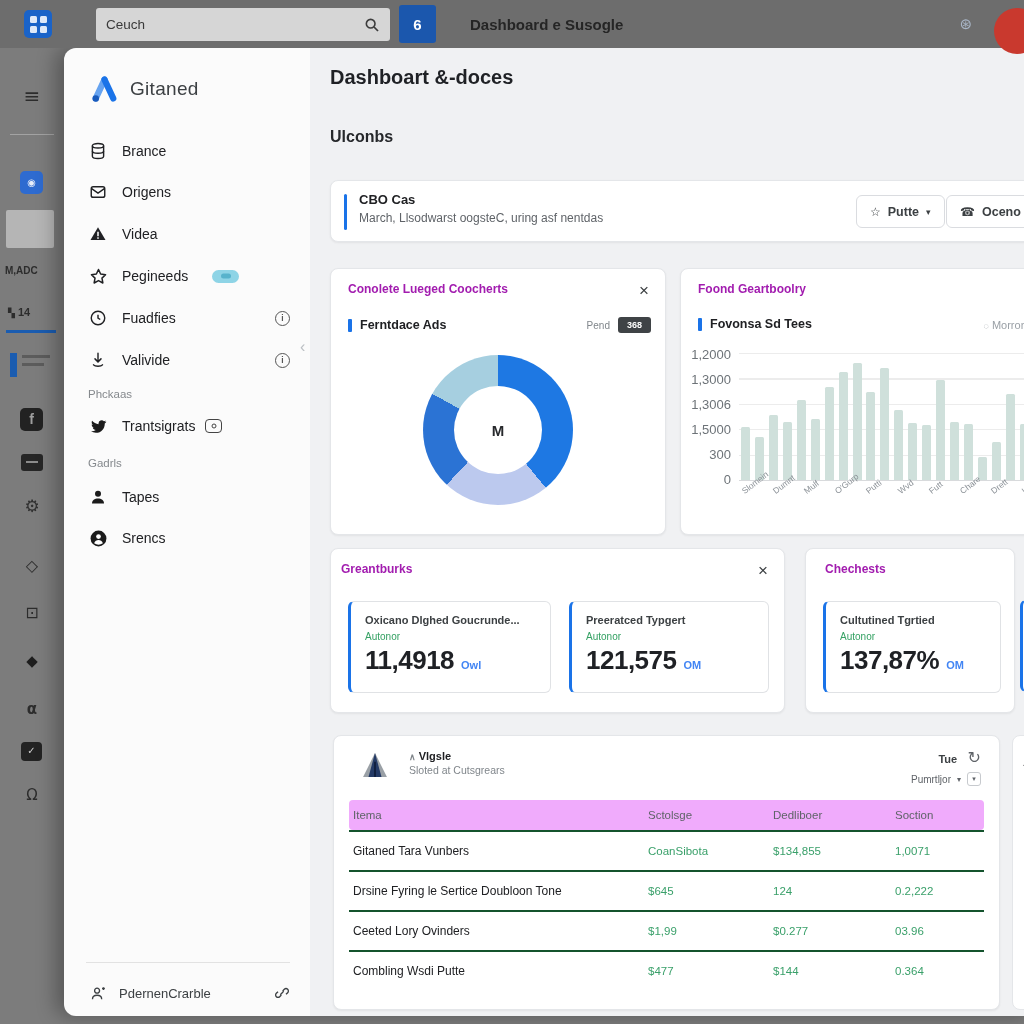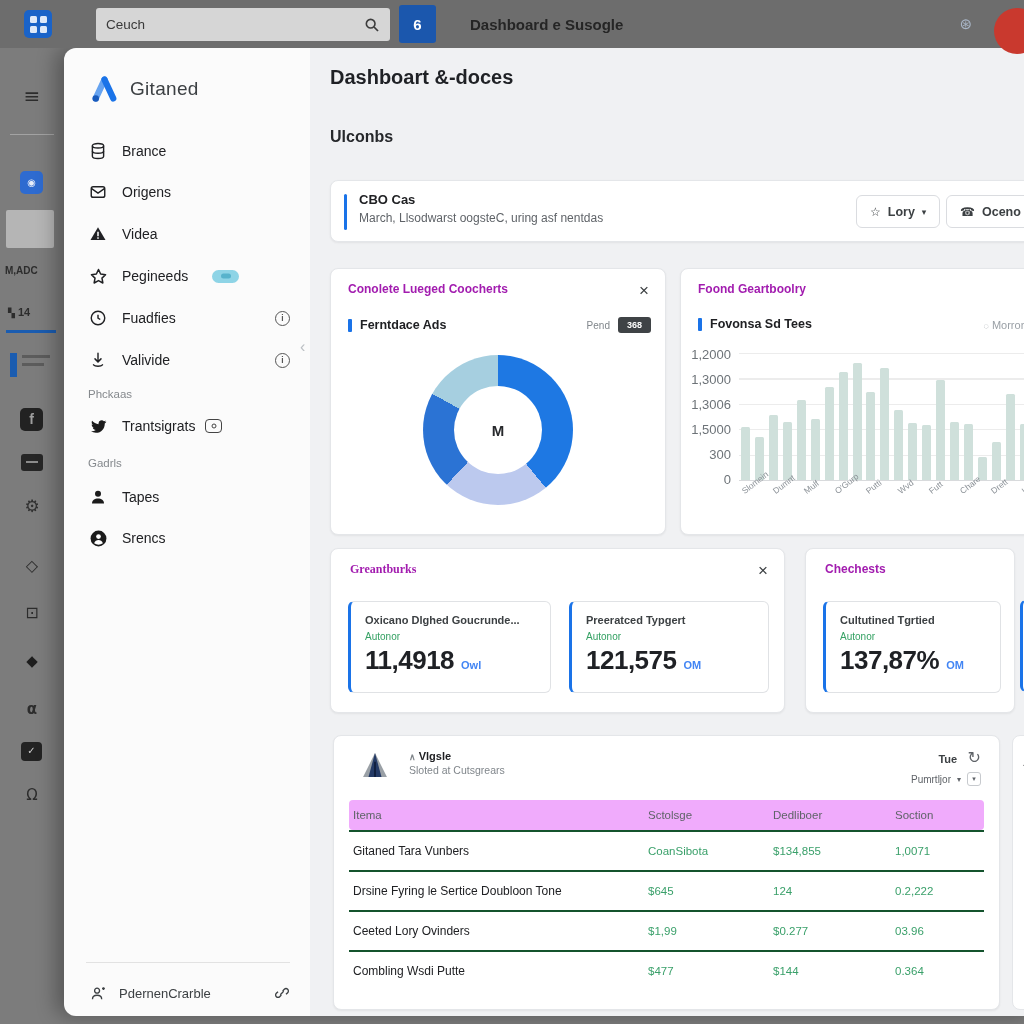--- a/index.html
+++ b/index.html
@@ -335,21 +335,21 @@
     <div class="content">
       <div class="h1">Dashboart &amp;-doces</div>
       <div class="h2">Ulconbs</div>
 
       <div class="card cbo">
         <div class="cbo-accent"></div>
         <div class="cbo-title">CBO Cas</div>
         <div class="cbo-sub">March, Llsodwarst oogsteC, uring asf nentdas</div>
         <div class="cbo-btn b1">
           <span class="g-icn">☆</span>
-          <span>Lory</span>
+          <span>Putte</span>
           <span class="g-icn" style="font-size:9px;">▾</span>
         </div>
         <div class="cbo-btn b2">
           <span class="g-icn">☎</span>
           <span>Oceno</span>
         </div>
       </div>
 
       <div class="card donut-card">
         <div class="card-title" style="position:absolute; left:17px; top:13px;">Conolete Lueged Coocherts</div>
@@ -416,21 +416,21 @@
             <span>Putti</span>
             <span>Wvd</span>
             <span>Futt</span>
             <span>Chare</span>
             <span>Drett</span>
             <span>| Aw</span>
           </div>
       </div>
 
       <div class="card stats1">
-        <div class="card-title" style="position:absolute; left:19px; top:13px;font-family:Liberation Serif, serif;">Greantburks</div>
+        <div class="card-title" style="position:absolute; left:10px; top:13px;">Greantburks</div>
         <span class="close-x glyph">×</span>
         <div class="stat-tile" style="left:17px; width:203px;">
           <div class="tile-name">Oxicano Dlghed Goucrunde...</div>
           <div class="tile-tag">Autonor</div>
           <div class="tile-value-row">
             <span class="tile-value">11,4918</span>
             <span class="tile-unit">Owl</span>
           </div>
         </div>
         <div class="stat-tile" style="left:238px; width:200px;">

